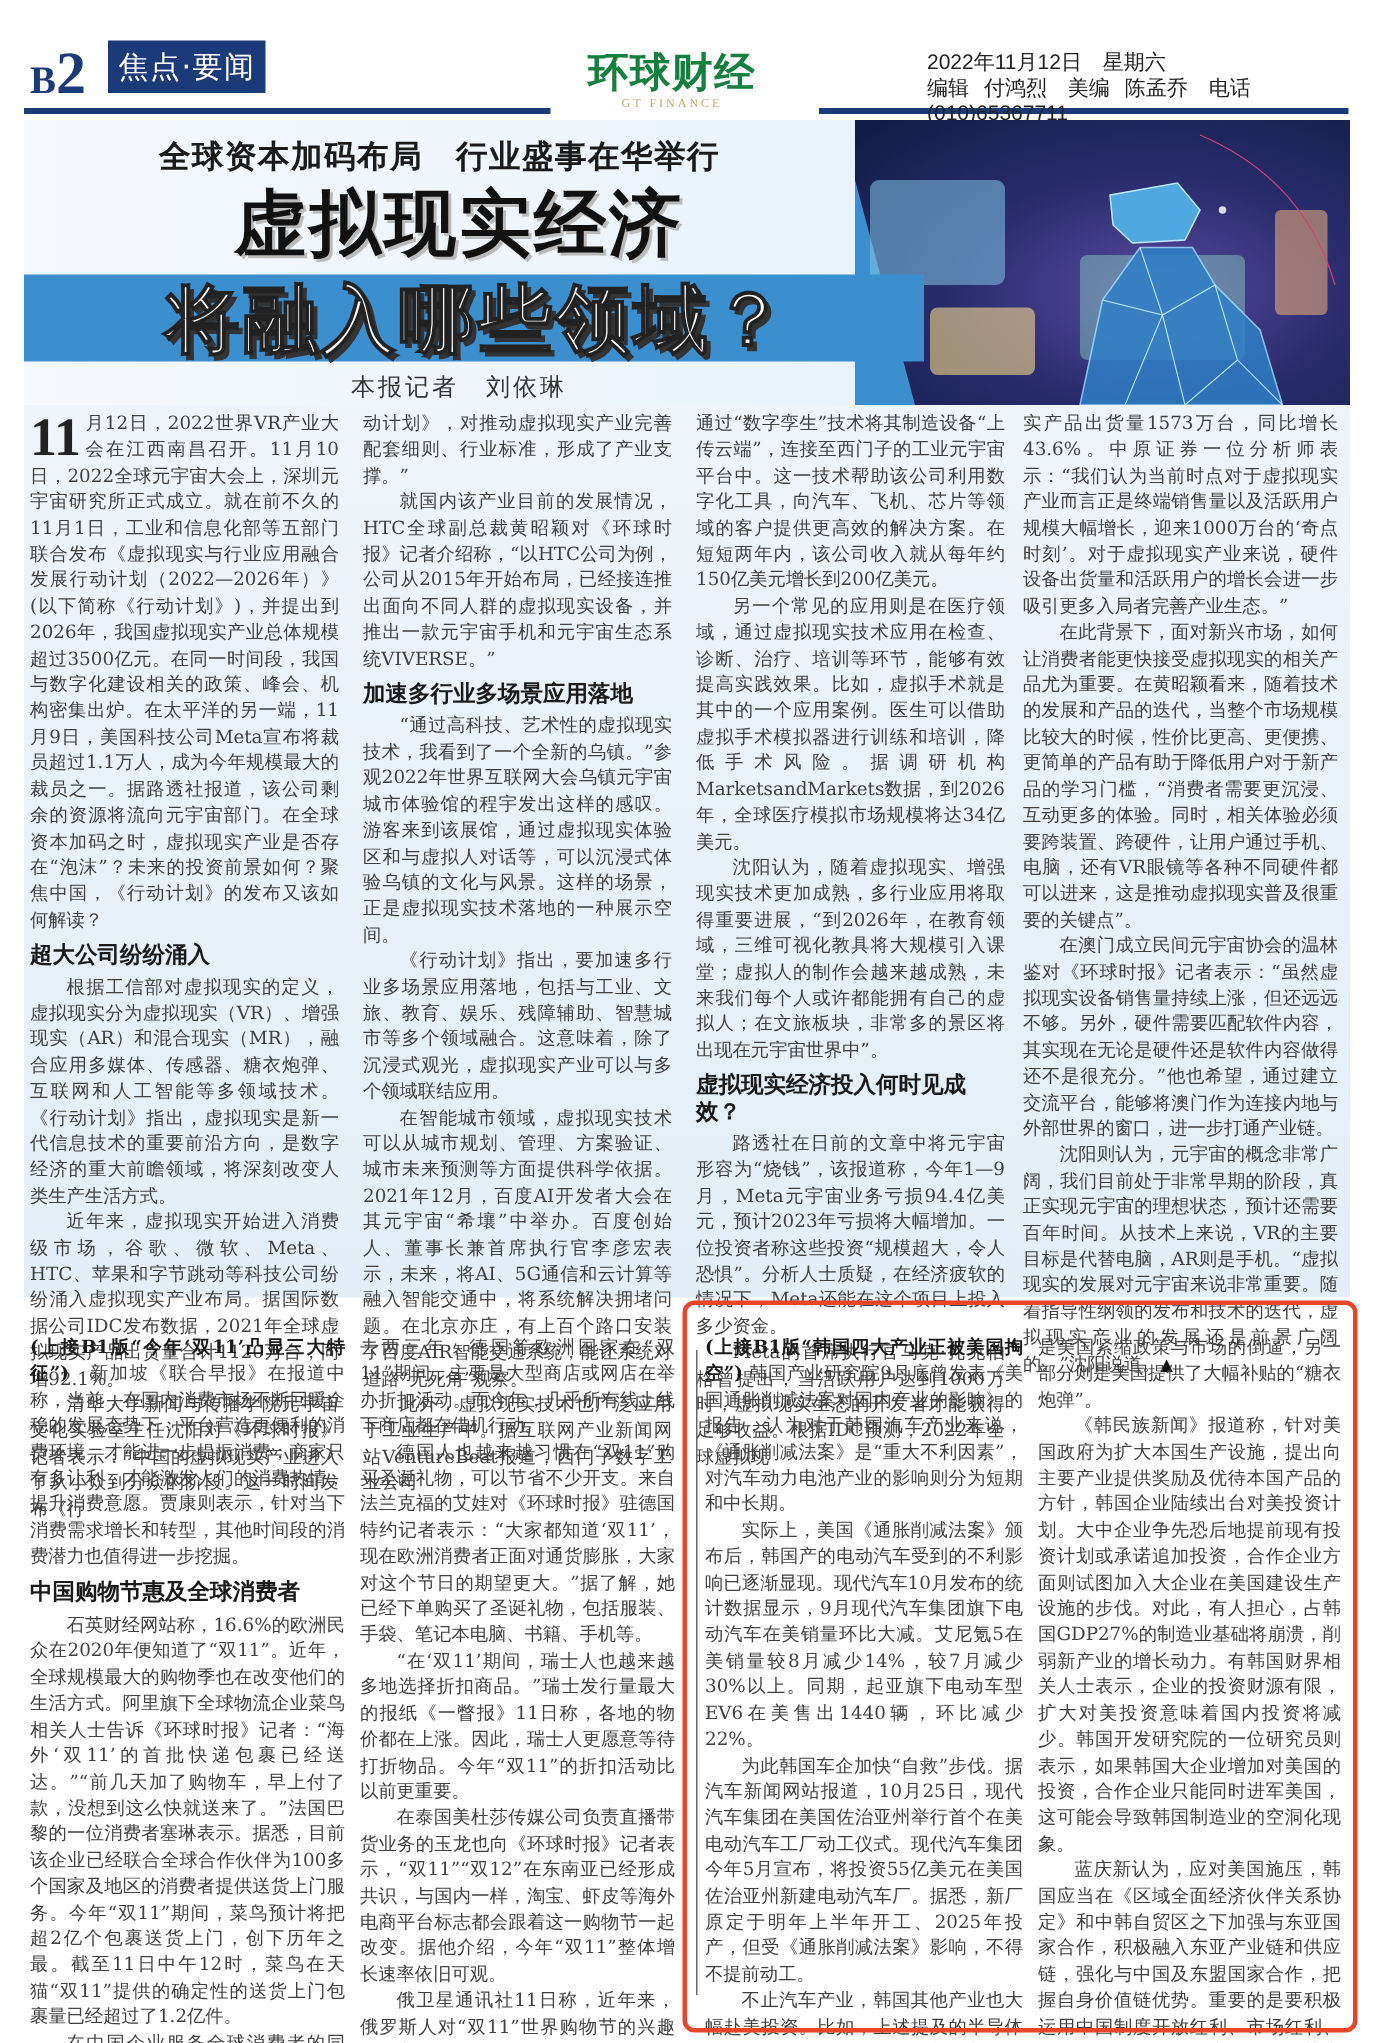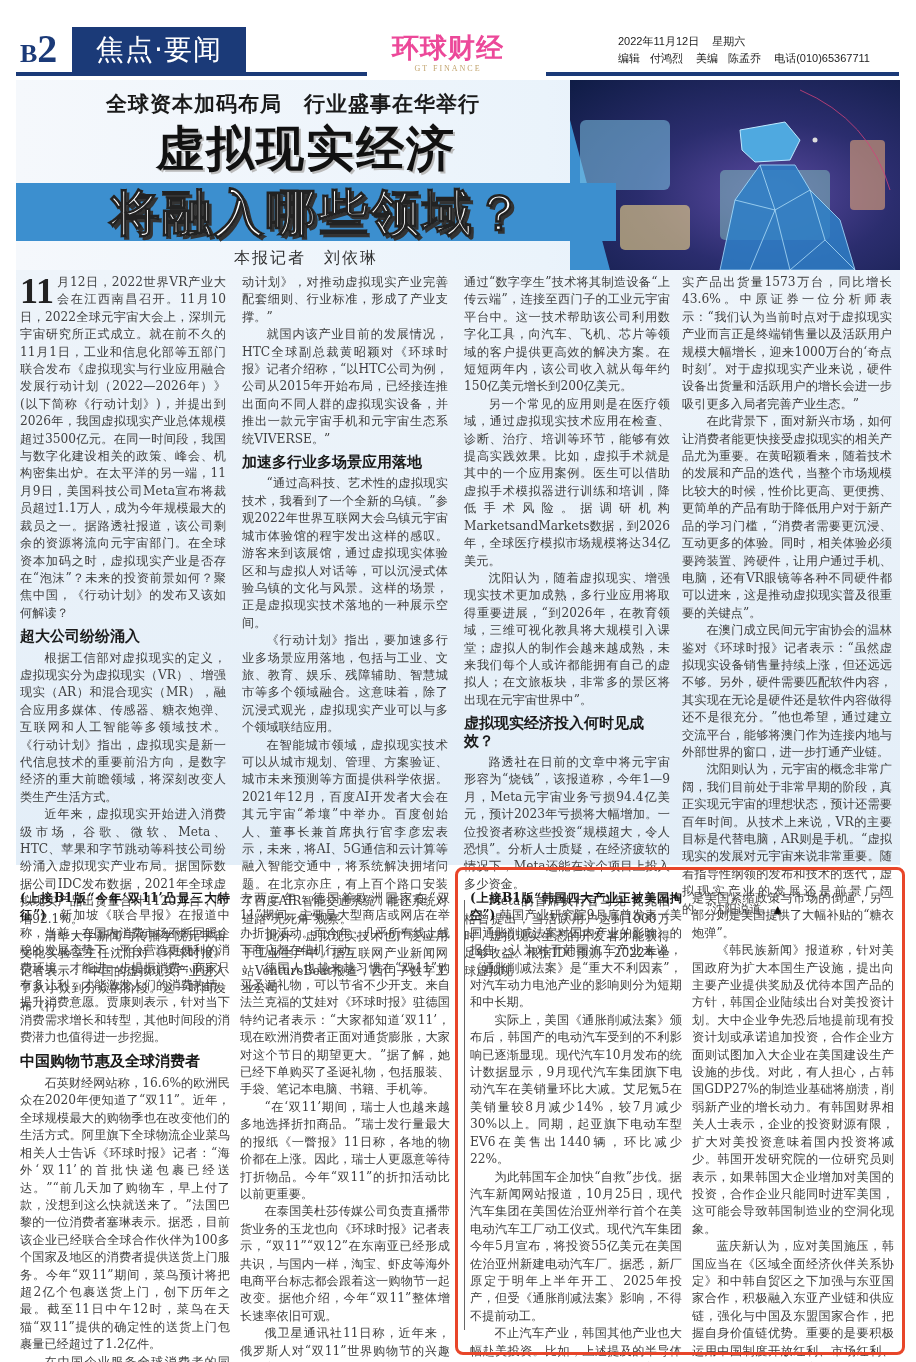--- a/index.html
+++ b/index.html
@@ -2,27 +2,27 @@
 <html><head>
 <meta charset="utf-8">
 <style>
   html, body { margin:0; padding:0; }
   body { width:916px; height:1362px; background:#ffffff; position:relative; overflow:hidden;
          font-family:"DejaVu Serif","Liberation Serif",serif; color:#3a3a3a; }
   .masthead { position:absolute; left:0; top:0; width:916px; height:80px; }
   .page-no { position:absolute; left:20px; top:34px; color:#1b3a78; font-weight:bold; font-family:"Liberation Serif",serif; }
   .page-no .b { font-size:26px; }
   .page-no .n { font-size:40px; line-height:30px; }
-  .section-tag { position:absolute; left:72px; top:27px; background:#1b3a78; color:#fff; font-size:28px; padding:4px 24px; font-family:"DejaVu Sans",sans-serif; letter-spacing:1px; }
+  .section-tag { position:absolute; left:72px; top:27px; background:#1b3a78; color:#fff; font-size:20px; padding:4px 7px; font-family:"DejaVu Sans",sans-serif; letter-spacing:1px; }
   .rule-left { position:absolute; left:16px; top:72px; width:351px; height:4px; background:#1b3a78; }
   .brand { position:absolute; left:388px; top:30px; text-align:center; width:120px; }
-  .brand .cn { color:#ec4899; font-size:27px; font-weight:bold; font-family:"DejaVu Serif",serif; letter-spacing:1px; }
+  .brand .cn { color:#15803d; font-size:27px; font-weight:bold; font-family:"DejaVu Serif",serif; letter-spacing:1px; }
   .brand .en { color:#c2a46e; font-size:8px; letter-spacing:2px; margin-top:-2px; font-family:"Liberation Serif",serif; }
   .rule-right { position:absolute; left:546px; top:72px; width:353px; height:4px; background:#1b3a78; }
-  .meta { position:absolute; left:618px; top:33px; font-size:11px; color:#222; font-family:"Liberation Sans",sans-serif; line-height:17px; }
+  .meta { position:absolute; left:618px; top:33px; font-size:14px; color:#222; font-family:"Liberation Sans",sans-serif; line-height:17px; }
   .meta span { margin-right:10px; }
 
   .hero { position:absolute; left:16px; top:80px; width:884px; height:190px; background:linear-gradient(90deg,#f5f8fc 0%,#eaf3fb 60%,#dce9f5 100%); }
   .hero-img { position:absolute; right:0; top:0; width:330px; height:190px;
      background:radial-gradient(ellipse at 60% 60%,#5a4aa0 0%,#2b2d6e 45%,#0f1c45 100%); overflow:hidden; }
   .hero-img svg { position:absolute; left:0; top:0; }
   .kicker { position:absolute; left:90px; top:10px; font-size:21px; font-weight:bold; color:#1a1a1a; letter-spacing:1px; }
   .headline1 { position:absolute; left:140px; top:37px; font-size:48px; font-weight:900; color:#111; font-family:"DejaVu Sans",sans-serif; letter-spacing:2px; text-shadow:2px 2px 0 #bbb; }
   .headline-band { position:absolute; left:0; top:103px; width:600px; height:58px; background:#3c8fcf; }
   .headline2 { position:absolute; left:94px; top:100px; font-size:50px; font-weight:900; color:#fff; font-family:"DejaVu Sans",sans-serif; letter-spacing:2px; -webkit-text-stroke:1px #222; text-shadow:3px 3px 0 #333; }

